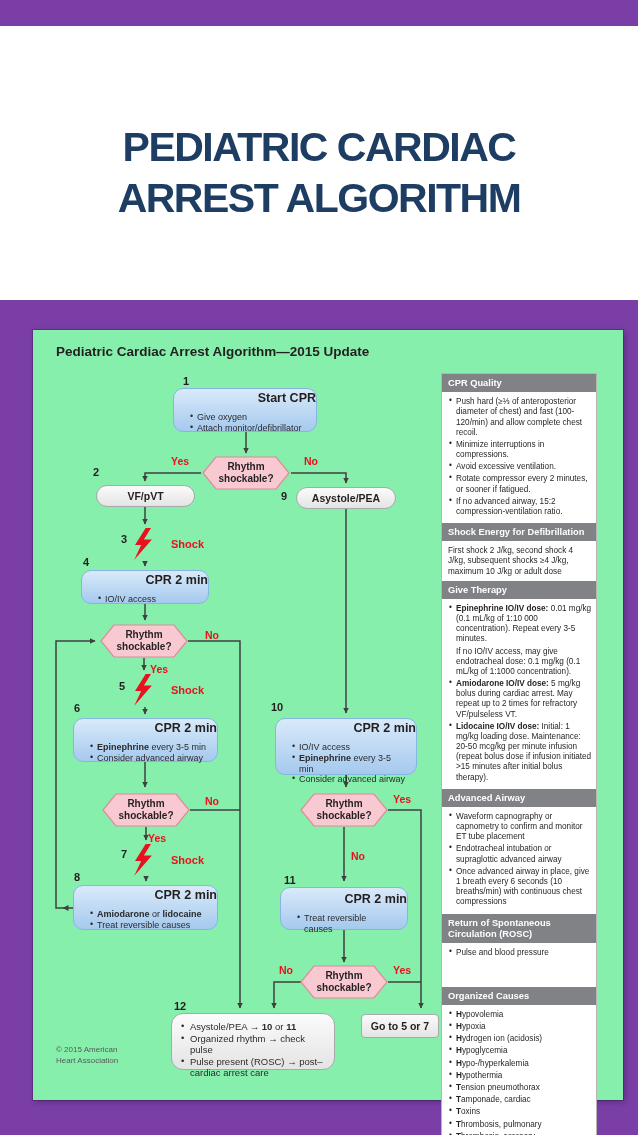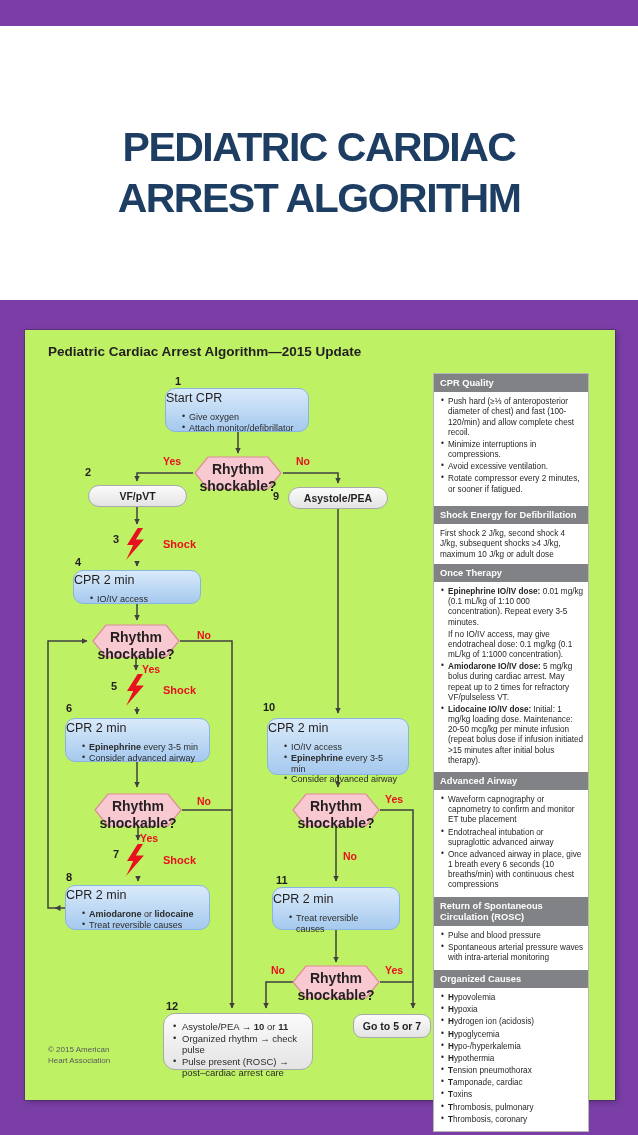--- a/index.html
+++ b/index.html
@@ -10,45 +10,45 @@
     --grayFill1:#fbfbfb; --grayFill2:#e4e4e5; --grayBorder:#a7a9ac;
   }
   html,body{margin:0;padding:0;background:#fff;}
   .page{position:relative;width:638px;height:1135px;overflow:hidden;background:#fff;
         font-family:"Liberation Sans",sans-serif;}
   .top-bar{position:absolute;left:0;top:0;width:638px;height:26px;background:var(--purple);}
   .title-area{position:absolute;left:0;top:26px;width:638px;height:274px;background:#fff;}
   .page-title{position:absolute;top:96px;left:0;width:100%;margin:0;text-align:center;
         color:var(--navy);font-size:41px;line-height:1.24;font-weight:bold;letter-spacing:-1.5px;}
   .poster-bg{position:absolute;left:0;top:300px;width:638px;height:835px;background:var(--purple);}
-  .card{position:absolute;left:25px;top:30px;width:590px;height:770px;background:#bef264;
+  .card{position:absolute;left:33px;top:30px;width:590px;height:770px;background:#86efac;
         box-shadow:0 0 0 1px rgba(0,0,0,.18), 2px 2px 6px rgba(0,0,0,.25);}
   .card-title{position:absolute;left:23px;top:14px;font-size:13.5px;font-weight:bold;color:#231f20;}
   .flow-lines{position:absolute;left:0;top:0;width:590px;height:770px;}
   .flow-lines path{stroke:var(--lineColor);stroke-width:1.5;fill:none;}
   #arw path{fill:var(--lineColor);stroke:none;}
   .num{position:absolute;font-size:11px;font-weight:bold;color:#231f20;}
   .bluebox{position:absolute;background:linear-gradient(180deg,var(--blueFill1) 0%,var(--blueFill2) 100%);
         border:1px solid var(--blueBorder);border-radius:10px;box-sizing:border-box;padding-top:2px;}
-  .bluebox .bt{text-align:left;font-size:12.5px;font-weight:normal;color:#231f20;line-height:1.15;}
+  .bluebox .bt{text-align:right;font-size:12.5px;font-weight:bold;color:#231f20;line-height:1.15;}
   .bluebox ul{margin:7px;padding:0 3px 0 9px;list-style:none;}
   .bluebox li{font-size:9px;color:#2b2b2b;line-height:1.18;padding-left:7px;position:relative;}
   .bluebox li::before{content:"\2022";position:absolute;left:0;top:-1px;}
   .pill{position:absolute;background:linear-gradient(var(--grayFill1),var(--grayFill2));
         border:1px solid var(--grayBorder);border-radius:11px;display:flex;align-items:center;
         justify-content:center;font-weight:bold;font-size:10.5px;color:#231f20;box-sizing:border-box;}
   .graybox{position:absolute;background:linear-gradient(var(--grayFill1),var(--grayFill2));
         border:1px solid var(--grayBorder);border-radius:12px;box-sizing:border-box;padding:7px 5px 4px 8px;}
   .graybox ul{margin:0;padding:0;list-style:none;}
   .graybox li{font-size:9.5px;line-height:1.22;color:#2b2b2b;padding-left:10px;position:relative;}
   .graybox li::before{content:"\2022";position:absolute;left:1px;top:-1px;}
   .hex{position:absolute;width:88px;height:34px;}
   .hex svg{position:absolute;left:0;top:0;width:100%;height:100%;}
   .hex polygon{fill:var(--pinkFill);stroke:var(--pinkBorder);stroke-width:1.2;}
-  .hex .hx{position:relative;text-align:center;font-size:14px;font-weight:bold;line-height:1.2;
+  .hex .hx{position:relative;text-align:center;font-size:10px;font-weight:bold;line-height:1.2;
         padding-top:5px;color:#231f20;}
   .yn{position:absolute;color:var(--red);font-weight:bold;font-size:10.5px;}
   .shock-label{position:absolute;color:var(--red);font-weight:bold;font-size:11px;}
   .bolt{position:absolute;width:24px;height:32px;}
   .bolt path{fill:var(--red);}
   .sidebar{position:absolute;left:408px;top:43px;width:156px;background:#fff;
         border:1px solid #b5b5b8;box-sizing:border-box;}
   .sb-h{background:var(--grayHeader);color:#fff;font-weight:bold;font-size:9.3px;
         padding:4px 6px 3px;line-height:1.2;}
   .sb-b{padding:5px 4px 4px 6px;box-sizing:border-box;}
@@ -222,52 +222,53 @@
 
       <div class="hex" style="left:267px;top:635px">
         <svg viewBox="0 0 88 34" preserveAspectRatio="none">
             <polygon points="14,1 74,1 87,17 74,33 14,33 1,17"></polygon>
           </svg>
         <div class="hx"><span>Rhythm</span><br><span>shockable?</span></div>
       </div>
       <div class="yn" style="left:246px;top:634px">No</div>
       <div class="yn" style="left:360px;top:634px">Yes</div>
 
-      <div class="graybox" style="left:138px;top:683px;width:150px;height:57px">
+      <div class="graybox" style="left:138px;top:683px;width:164px;height:57px">
         <ul>
           <li>Asystole/PEA → <b>10</b> or <b>11</b></li>
           <li>Organized rhythm → check pulse</li>
           <li>Pulse present (ROSC) → post–cardiac arrest care</li>
         </ul>
       </div>
 
-      <div class="pill" style="left:328px;top:684px;width:78px;height:24px;border-radius:9px">Go to 5 or 7</div>
+      <div class="pill" style="left:328px;top:684px;width:78px;height:24px;border-radius:4px">Go to 5 or 7</div>
 
       <div class="copyright">
         <span>© 2015 American</span><br>
         <span>Heart Association</span>
       </div>
 
       <div class="sidebar">
         <div class="sb-h">CPR Quality</div>
         <div class="sb-b" style="min-height:114px">
           <ul>
             <li>Push hard (≥⅓ of anteroposterior diameter of chest) and fast (100-120/min) and allow complete chest recoil.</li>
             <li>Minimize interruptions in compressions.</li>
             <li>Avoid excessive ventilation.</li>
             <li>Rotate compressor every 2 minutes, or sooner if fatigued.</li>
+            <li>If no advanced airway, 15:2 compression-ventilation ratio.</li>
           </ul>
         </div>
 
         <div class="sb-h">Shock Energy for Defibrillation</div>
         <div class="sb-b" style="min-height:39px">
           <p>First shock 2 J/kg, second shock 4 J/kg, subsequent shocks ≥4 J/kg, maximum 10 J/kg or adult dose</p>
         </div>
 
-        <div class="sb-h">Once Therapy</div>
+        <div class="sb-h">Give Therapy</div>
         <div class="sb-b" style="min-height:178px">
           <ul>
               <li><b>Epinephrine IO/IV dose:</b> 0.01 mg/kg (0.1 mL/kg of 1:10 000 concentration). Repeat every 3-5 minutes.</li>
             </ul>
           <div class="sb-note">If no IO/IV access, may give endotracheal dose: 0.1 mg/kg (0.1 mL/kg of 1:1000 concentration).</div>
           <ul>
             <li><b>Amiodarone IO/IV dose:</b> 5 mg/kg bolus during cardiac arrest. May repeat up to 2 times for refractory VF/pulseless VT.</li>
             <li><b>Lidocaine IO/IV dose:</b> Initial: 1 mg/kg loading dose. Maintenance: 20-50 mcg/kg per minute infusion (repeat bolus dose if infusion initiated &gt;15 minutes after initial bolus therapy).</li>
           </ul>
         </div>
@@ -278,21 +279,20 @@
             <li>Waveform capnography or capnometry to confirm and monitor ET tube placement</li>
             <li>Endotracheal intubation or supraglottic advanced airway</li>
             <li>Once advanced airway in place, give 1 breath every 6 seconds (10 breaths/min) with continuous chest compressions</li>
           </ul>
         </div>
 
         <div class="sb-h">Return of Spontaneous Circulation (ROSC)</div>
         <div class="sb-b" style="min-height:44px">
           <ul>
             <li>Pulse and blood pressure</li>
-            <li>Spontaneous arterial pressure waves with intra-arterial monitoring</li>
           </ul>
         </div>
 
         <div class="sb-h">Organized Causes</div>
         <div class="sb-b" style="min-height:111px">
           <ul>
             <li><b>H</b>ypovolemia</li>
             <li><b>H</b>ypoxia</li>
             <li><b>H</b>ydrogen ion (acidosis)</li>
             <li><b>H</b>ypoglycemia</li>

